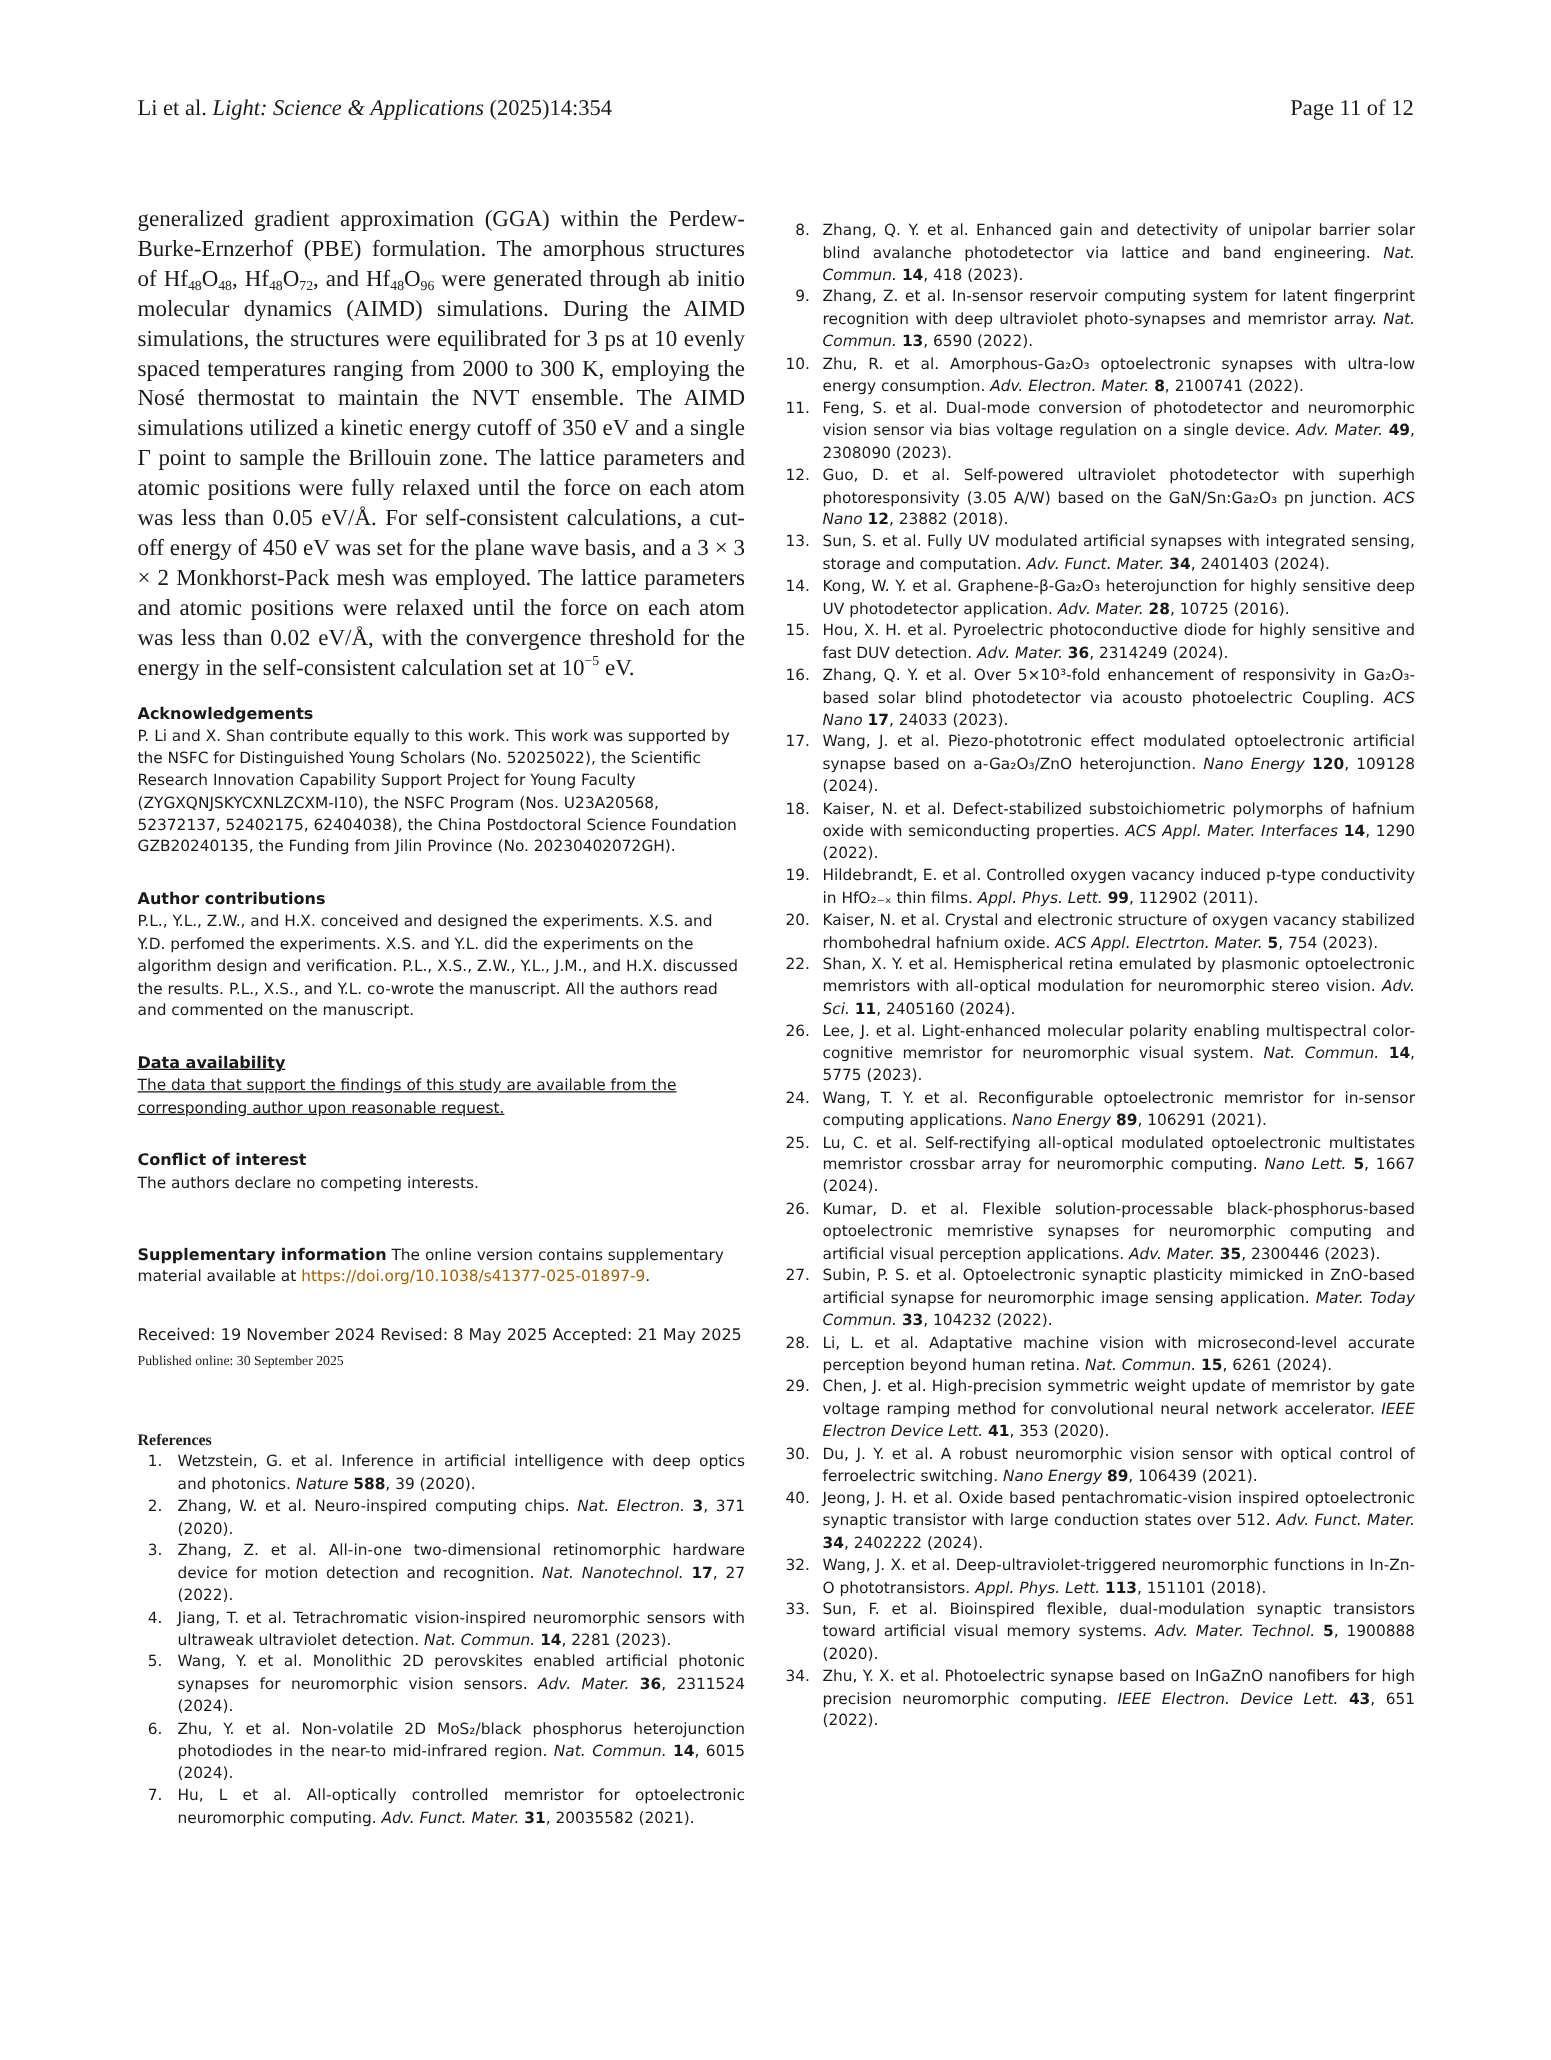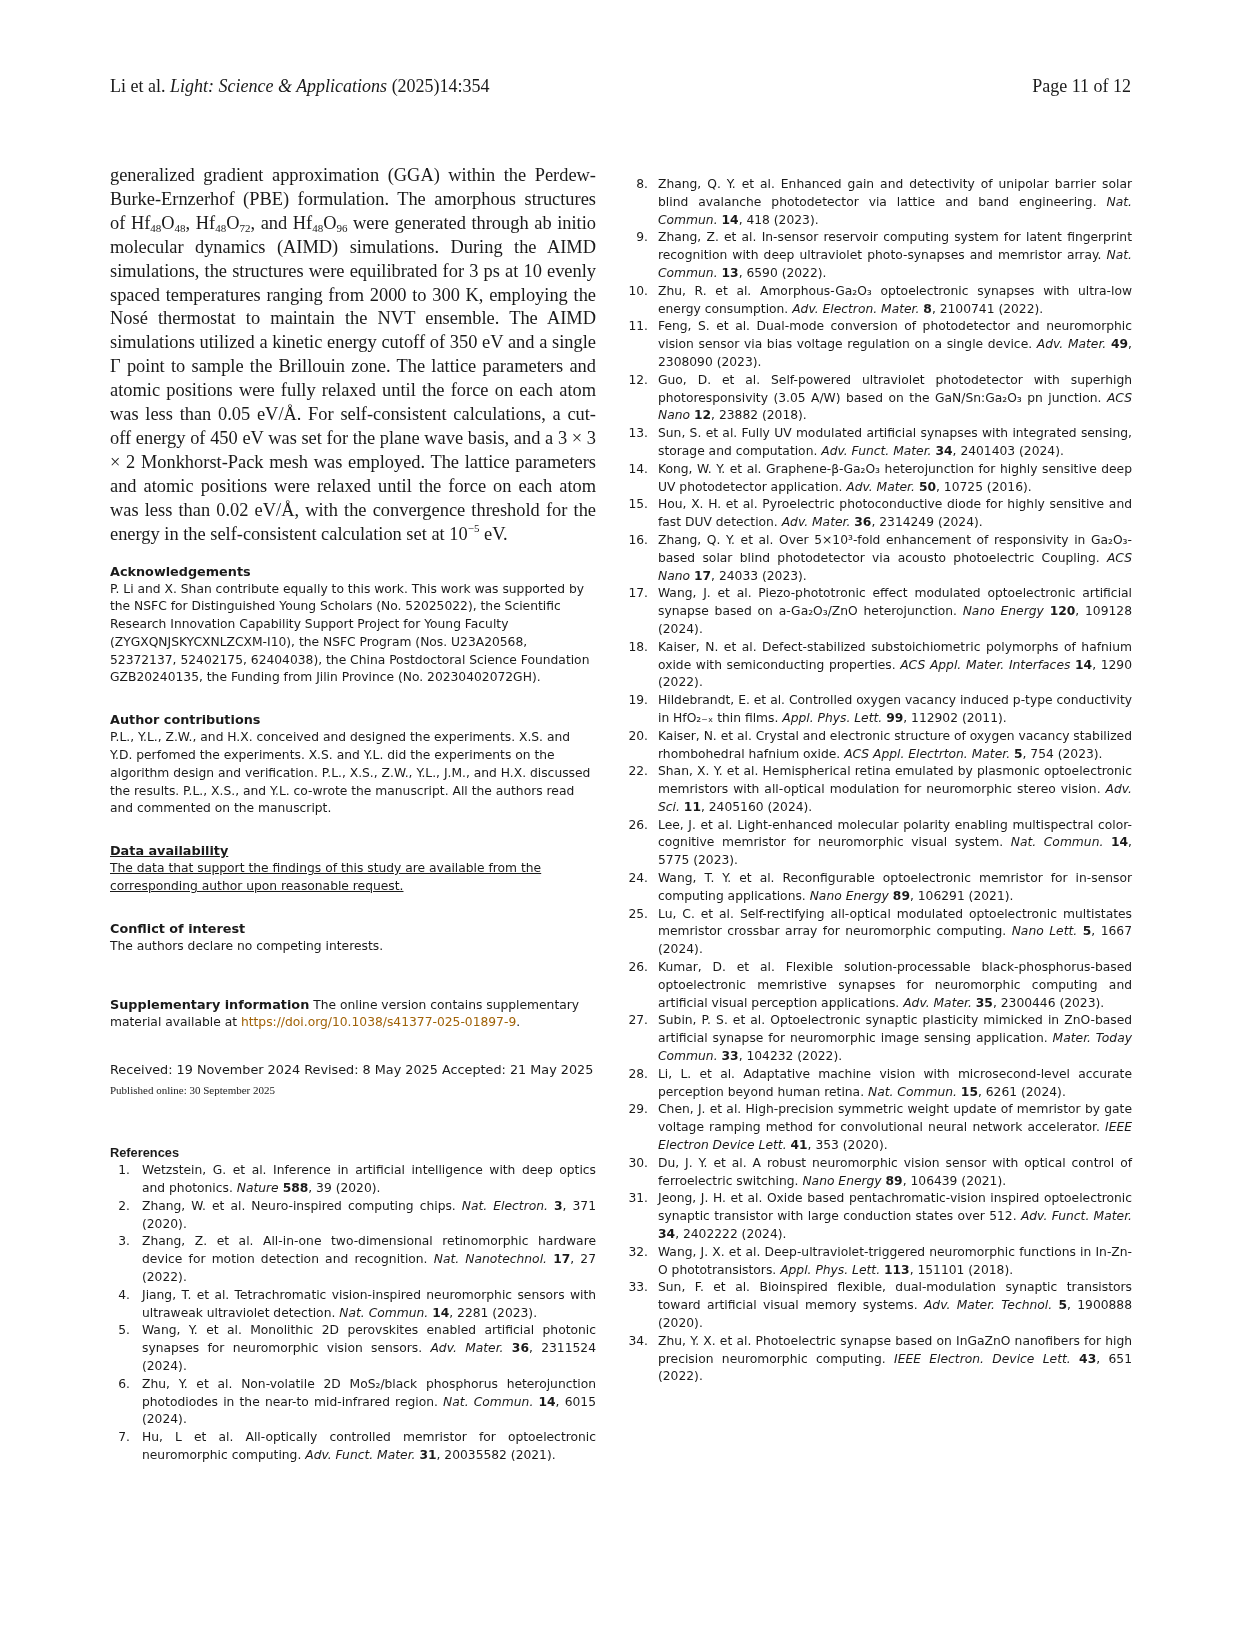--- a/index.html
+++ b/index.html
@@ -23,21 +23,21 @@
   .sec-author { margin-top: 24px; }
   .sec-data { margin-top: 24px; text-decoration: underline; }
   .sec-conflict { margin-top: 24px; }
   .sec-supp { margin-top: 40px; }
   .sec-supp b { font-weight: bold; font-size: 12.8px; }
   .link { color: #a16207; }
 
   .dates { margin-top: 28px; font-family: "DejaVu Sans", sans-serif; font-size: 12.8px; line-height: 20px; }
   .dates .published { font-family: "Liberation Serif", serif; font-size: 11px; line-height: 20px; }
 
-  .refs-title { margin-top: 44px; font-family: Liberation Sans, sans-serif; font-size: 12.8px; font-weight: bold; line-height: 18px; }
+  .refs-title { margin-top: 44px; font-family: Liberation Serif, serif; font-size: 12.8px; font-weight: bold; line-height: 18px; }
   ol.refs { list-style: none; margin: 0; padding: 0; font-family: "DejaVu Sans", sans-serif; font-size: 12.3px; line-height: 17.8px; }
   ol.refs li { position: relative; padding-left: 34px; text-align: justify; }
   ol.refs li .num { position: absolute; left: 0; width: 24px; text-align: right; }
   .col-left ol.refs li { padding-left: 32px; }
   .col-left ol.refs li .num { width: 20px; }
   ol.refs i { font-style: italic; }
   ol.refs b { font-weight: bold; }
 </style>
 </head>
 <body>
@@ -92,34 +92,34 @@
 </div>
 
 <div class="col-right">
   <ol class="refs" id="refs-right">
       <li><span class="num">8.</span><span>Zhang, Q. Y. et al. Enhanced gain and detectivity of unipolar barrier solar blind avalanche photodetector via lattice and band engineering. </span><i>Nat. Commun.</i> <b>14</b><span>, 418 (2023).</span></li>
       <li><span class="num">9.</span><span>Zhang, Z. et al. In-sensor reservoir computing system for latent fingerprint recognition with deep ultraviolet photo-synapses and memristor array. </span><i>Nat. Commun.</i> <b>13</b><span>, 6590 (2022).</span></li>
       <li><span class="num">10.</span><span>Zhu, R. et al. Amorphous-Ga₂O₃ optoelectronic synapses with ultra-low energy consumption. </span><i>Adv. Electron. Mater.</i> <b>8</b><span>, 2100741 (2022).</span></li>
       <li><span class="num">11.</span><span>Feng, S. et al. Dual-mode conversion of photodetector and neuromorphic vision sensor via bias voltage regulation on a single device. </span><i>Adv. Mater.</i> <b>49</b><span>, 2308090 (2023).</span></li>
       <li><span class="num">12.</span><span>Guo, D. et al. Self-powered ultraviolet photodetector with superhigh photoresponsivity (3.05 A/W) based on the GaN/Sn:Ga₂O₃ pn junction. </span><i>ACS Nano</i> <b>12</b><span>, 23882 (2018).</span></li>
       <li><span class="num">13.</span><span>Sun, S. et al. Fully UV modulated artificial synapses with integrated sensing, storage and computation. </span><i>Adv. Funct. Mater.</i> <b>34</b><span>, 2401403 (2024).</span></li>
-      <li><span class="num">14.</span><span>Kong, W. Y. et al. Graphene-β-Ga₂O₃ heterojunction for highly sensitive deep UV photodetector application. </span><i>Adv. Mater.</i> <b>50</b><span>, 10725 (2016).</span></li>
+      <li><span class="num">14.</span><span>Kong, W. Y. et al. Graphene-β-Ga₂O₃ heterojunction for highly sensitive deep UV photodetector application. </span><i>Adv. Mater.</i> <b>28</b><span>, 10725 (2016).</span></li>
       <li><span class="num">15.</span><span>Hou, X. H. et al. Pyroelectric photoconductive diode for highly sensitive and fast DUV detection. </span><i>Adv. Mater.</i> <b>36</b><span>, 2314249 (2024).</span></li>
       <li><span class="num">16.</span><span>Zhang, Q. Y. et al. Over 5×10³-fold enhancement of responsivity in Ga₂O₃-based solar blind photodetector via acousto photoelectric Coupling. </span><i>ACS Nano</i> <b>17</b><span>, 24033 (2023).</span></li>
       <li><span class="num">17.</span><span>Wang, J. et al. Piezo-phototronic effect modulated optoelectronic artificial synapse based on a-Ga₂O₃/ZnO heterojunction. </span><i>Nano Energy</i> <b>120</b><span>, 109128 (2024).</span></li>
       <li><span class="num">18.</span><span>Kaiser, N. et al. Defect-stabilized substoichiometric polymorphs of hafnium oxide with semiconducting properties. </span><i>ACS Appl. Mater. Interfaces</i> <b>14</b><span>, 1290 (2022).</span></li>
       <li><span class="num">19.</span><span>Hildebrandt, E. et al. Controlled oxygen vacancy induced p-type conductivity in HfO₂₋ₓ thin films. </span><i>Appl. Phys. Lett.</i> <b>99</b><span>, 112902 (2011).</span></li>
       <li><span class="num">20.</span><span>Kaiser, N. et al. Crystal and electronic structure of oxygen vacancy stabilized rhombohedral hafnium oxide. </span><i>ACS Appl. Electrton. Mater.</i> <b>5</b><span>, 754 (2023).</span></li>
       <li><span class="num">22.</span><span>Shan, X. Y. et al. Hemispherical retina emulated by plasmonic optoelectronic memristors with all-optical modulation for neuromorphic stereo vision. </span><i>Adv. Sci.</i> <b>11</b><span>, 2405160 (2024).</span></li>
       <li><span class="num">26.</span><span>Lee, J. et al. Light-enhanced molecular polarity enabling multispectral color-cognitive memristor for neuromorphic visual system. </span><i>Nat. Commun.</i> <b>14</b><span>, 5775 (2023).</span></li>
       <li><span class="num">24.</span><span>Wang, T. Y. et al. Reconfigurable optoelectronic memristor for in-sensor computing applications. </span><i>Nano Energy</i> <b>89</b><span>, 106291 (2021).</span></li>
       <li><span class="num">25.</span><span>Lu, C. et al. Self-rectifying all-optical modulated optoelectronic multistates memristor crossbar array for neuromorphic computing. </span><i>Nano Lett.</i> <b>5</b><span>, 1667 (2024).</span></li>
       <li><span class="num">26.</span><span>Kumar, D. et al. Flexible solution-processable black-phosphorus-based optoelectronic memristive synapses for neuromorphic computing and artificial visual perception applications. </span><i>Adv. Mater.</i> <b>35</b><span>, 2300446 (2023).</span></li>
       <li><span class="num">27.</span><span>Subin, P. S. et al. Optoelectronic synaptic plasticity mimicked in ZnO-based artificial synapse for neuromorphic image sensing application. </span><i>Mater. Today Commun.</i> <b>33</b><span>, 104232 (2022).</span></li>
       <li><span class="num">28.</span><span>Li, L. et al. Adaptative machine vision with microsecond-level accurate perception beyond human retina. </span><i>Nat. Commun.</i> <b>15</b><span>, 6261 (2024).</span></li>
       <li><span class="num">29.</span><span>Chen, J. et al. High-precision symmetric weight update of memristor by gate voltage ramping method for convolutional neural network accelerator. </span><i>IEEE Electron Device Lett.</i> <b>41</b><span>, 353 (2020).</span></li>
       <li><span class="num">30.</span><span>Du, J. Y. et al. A robust neuromorphic vision sensor with optical control of ferroelectric switching. </span><i>Nano Energy</i> <b>89</b><span>, 106439 (2021).</span></li>
-      <li><span class="num">31.</span><span>Jeong, J. H. et al. Oxide based pentachromatic-vision inspired optoelectronic synaptic transistor with large conduction states over 512. </span><i>Adv. Funct. Mater.</i> <b>34</b><span>, 2402222 (2024).</span></li>
+      <li><span class="num">40.</span><span>Jeong, J. H. et al. Oxide based pentachromatic-vision inspired optoelectronic synaptic transistor with large conduction states over 512. </span><i>Adv. Funct. Mater.</i> <b>34</b><span>, 2402222 (2024).</span></li>
       <li><span class="num">32.</span><span>Wang, J. X. et al. Deep-ultraviolet-triggered neuromorphic functions in In-Zn-O phototransistors. </span><i>Appl. Phys. Lett.</i> <b>113</b><span>, 151101 (2018).</span></li>
       <li><span class="num">33.</span><span>Sun, F. et al. Bioinspired flexible, dual-modulation synaptic transistors toward artificial visual memory systems. </span><i>Adv. Mater. Technol.</i> <b>5</b><span>, 1900888 (2020).</span></li>
       <li><span class="num">34.</span><span>Zhu, Y. X. et al. Photoelectric synapse based on InGaZnO nanofibers for high precision neuromorphic computing. </span><i>IEEE Electron. Device Lett.</i> <b>43</b><span>, 651 (2022).</span></li>
     </ol>
 </div>
 
 </body></html>

